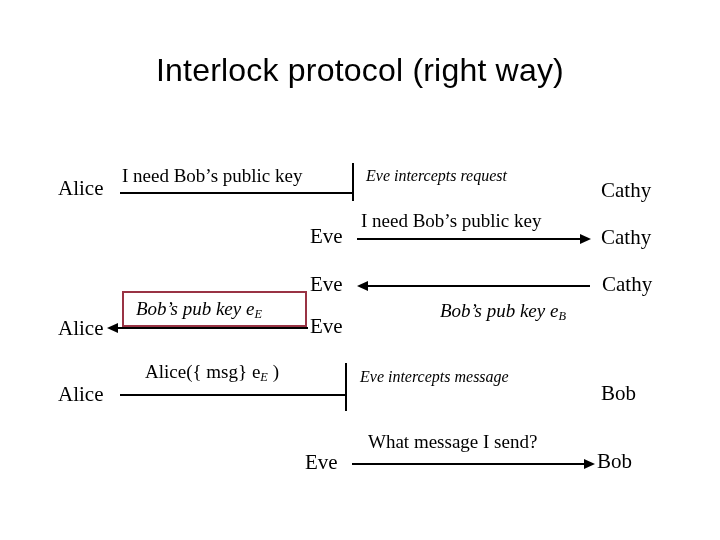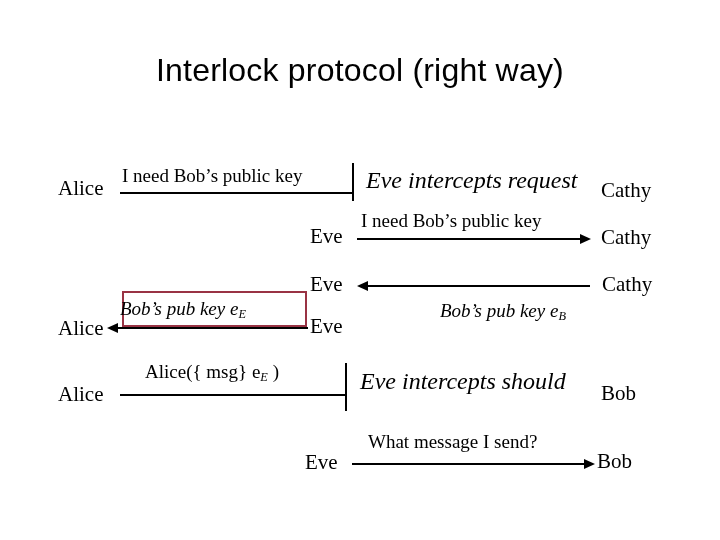--- a/index.html
+++ b/index.html
@@ -53,21 +53,21 @@
     white-space: nowrap;
     color: #000000;
     text-align: center;
   }
   .msg.italic {
     font-style: italic;
   }
   .note {
     position: absolute;
     font-family: "Liberation Serif", serif;
-    font-size: 24px;
+    font-size: 16px;
     font-style: italic;
     line-height: 1;
     white-space: nowrap;
     color: #000000;
   }
   sub.sb {
     font-size: 0.65em;
     font-style: italic;
     vertical-align: -0.25em;
   }
@@ -141,36 +141,36 @@
 
   <div class="hline" style="left:368px; top:285px; width:222px;"></div>
   <div class="arrowhead left" style="left:357px; top:281px;"></div>
 
   <div class="actor" style="left:602px; top:274px;">Cathy</div>
 
   <div class="actor" style="left:58px; top:318px;">Alice</div>
 
   <div class="highlight-box" style="left:122px; top:291px; width:185px; height:36px;"></div>
 
-  <div class="msg italic" style="left:120px; top:299px;"><span>Bob’s pub key e</span><sub class="sb">E</sub></div>
+  <div class="msg italic" style="left:136px; top:299px;"><span>Bob’s pub key e</span><sub class="sb">E</sub></div>
 
   <div class="hline" style="left:118px; top:327px; width:190px;"></div>
   <div class="arrowhead left" style="left:107px; top:323px;"></div>
 
   <div class="actor" style="left:310px; top:316px;">Eve</div>
 
   <div class="actor" style="left:58px; top:384px;">Alice</div>
 
   <div class="msg" style="left:145px; top:362px;"><span>Alice({ </span><span style="">msg</span><span>} e</span><sub class="sb">E</sub><span> )</span></div>
 
   <div class="hline" style="left:120px; top:394px; width:225px;"></div>
 
   <div class="vline" style="left:345px; top:363px; height:48px;"></div>
 
-  <div class="note" style="left:360px; top:369px;">Eve intercepts should</div>
+  <div class="note" style="left:360px; top:369px;">Eve intercepts message</div>
 
   <div class="actor" style="left:601px; top:383px;">Bob</div>
 
   <div class="actor" style="left:305px; top:452px;">Eve</div>
 
   <div class="msg" style="left:368px; top:432px;">What message I send?</div>
 
   <div class="hline" style="left:352px; top:463px; width:232px;"></div>
   <div class="arrowhead right" style="left:584px; top:459px;"></div>
 

